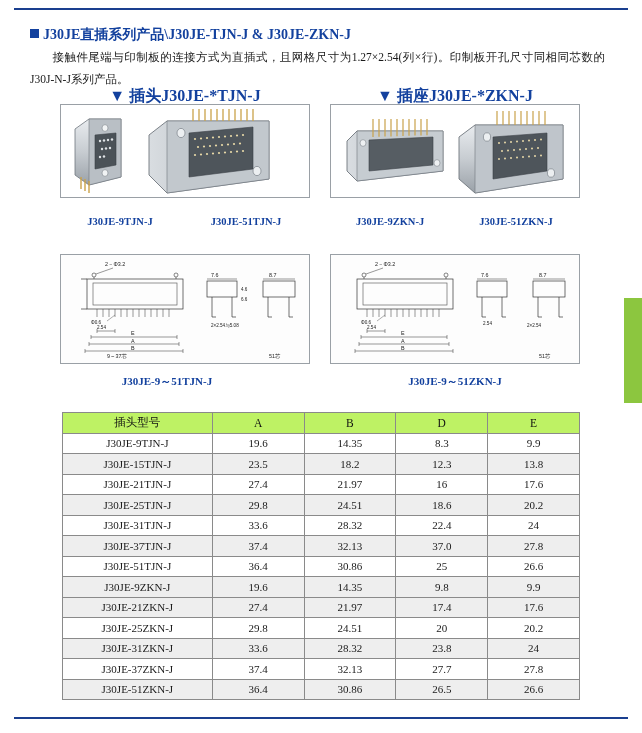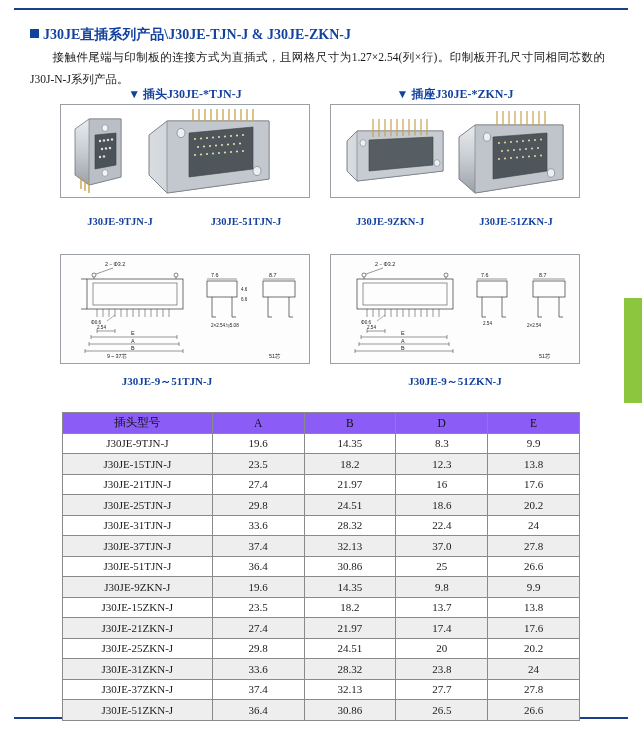--- a/index.html
+++ b/index.html
@@ -50,21 +50,21 @@
   
   .photo-box {
     position:absolute;
     border:1px solid #9aa0a6;
     background:#ffffff;
   }
   .pb-left { left:60px; top:104px; width:250px; height:94px; }
   .pb-right { left:330px; top:104px; width:250px; height:94px; }
 
   .cap-title {
-    position:absolute; font-size:12px; color:#13419e; font-weight:bold;
+    position:absolute; font-size:16px; color:#13419e; font-weight:bold;
     text-align:center; width:250px;
   }
   .cap-left { left:60px; top:86px; }
   .cap-right { left:330px; top:86px; }
 
   .cap-sub {
     position:absolute; font-size:10.5px; color:#13419e; font-weight:bold;
     text-align:center;
   }
   .cl1 { left:60px;  top:216px; width:120px; }
@@ -96,21 +96,21 @@
     font-size:11px;
   }
   table.spec th, table.spec td {
     border:1px solid #8a8a8a;
     text-align:center;
     height:20.5px;
     padding:0 2px;
     font-family:"Liberation Serif", serif;
   }
   table.spec th {
-    background:#8b5cf6;
+    background:#bef264;
     font-weight:normal;
     color:#111;
     font-size:11.5px;
   }
   table.spec td.model { width:150px; }
   table.spec td { width:92px; }
   table.spec tr.alt td { background:#eeeeee; }
   table.spec tr td:first-child { }
 
   
@@ -525,27 +525,20 @@
           <td>25</td>
           <td>26.6</td>
         </tr>
         <tr class="alt">
           <td class="model">J30JE-9ZKN-J</td>
           <td>19.6</td>
           <td>14.35</td>
           <td>9.8</td>
           <td>9.9</td>
         </tr>
-        <tr>
-          <td class="model">J30JE-15ZKN-J</td>
-          <td>23.5</td>
-          <td>18.2</td>
-          <td>13.7</td>
-          <td>13.8</td>
-        </tr>
         <tr class="alt">
           <td class="model">J30JE-21ZKN-J</td>
           <td>27.4</td>
           <td>21.97</td>
           <td>17.4</td>
           <td>17.6</td>
         </tr>
         <tr>
           <td class="model">J30JE-25ZKN-J</td>
           <td>29.8</td>

